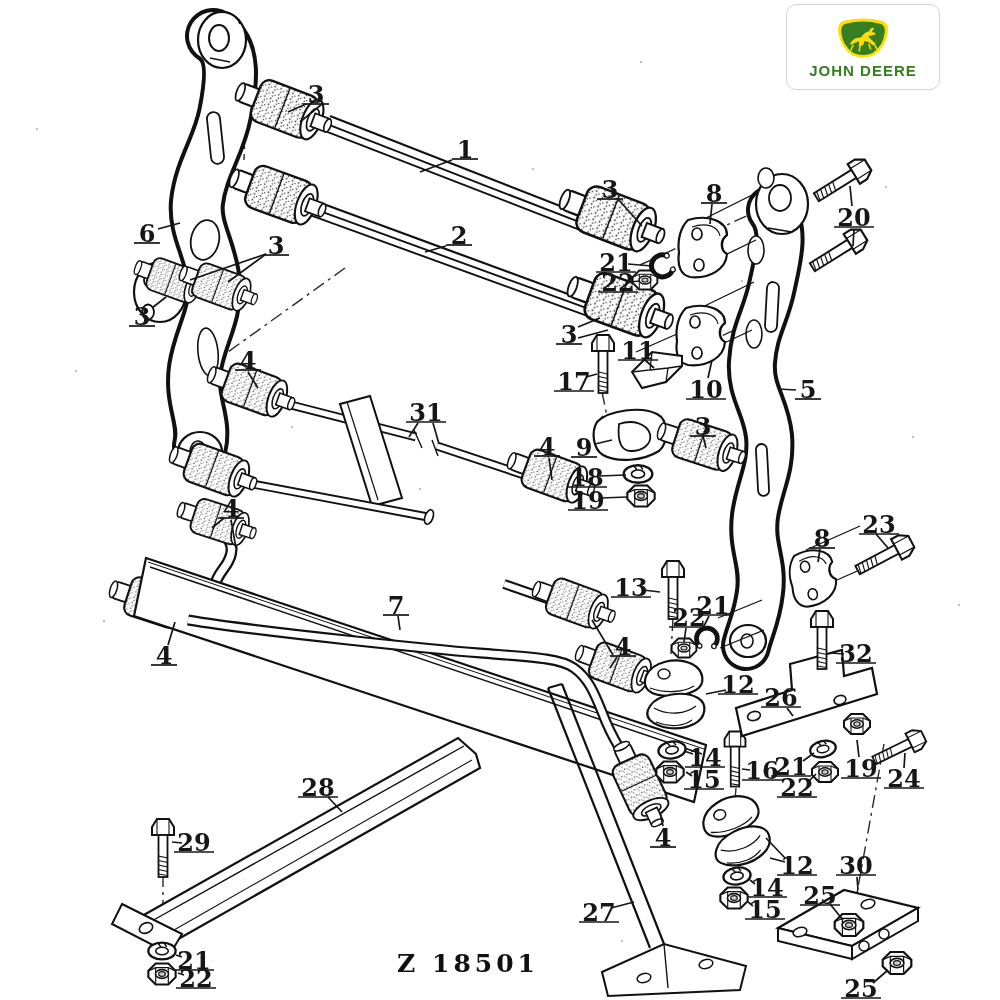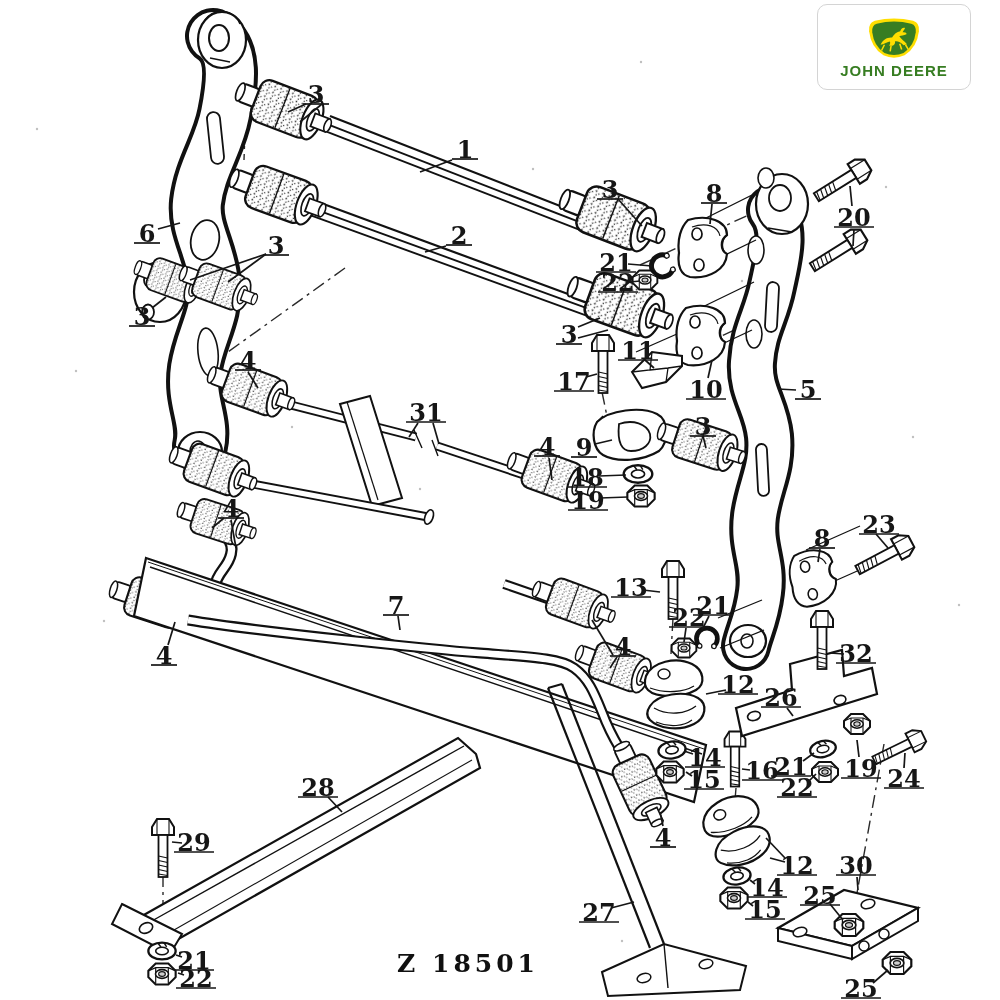--- a/index.html
+++ b/index.html
@@ -5,21 +5,21 @@
   html,body{margin:0;padding:0;background:#fff;}
   .stage{position:relative;width:1000px;height:1000px;background:#ffffff;overflow:hidden;
          font-family:"Liberation Sans",sans-serif;}
   svg.d{position:absolute;left:0;top:0;width:1000px;height:1000px;}
   .cn{font-family:"DejaVu Serif",serif;font-weight:bold;font-size:24px;fill:#161616;}
   .ld{stroke:#161616;stroke-width:1.7;}
   .dd{stroke:#2a2a2a;stroke-width:1.4;fill:none;stroke-dasharray:13 5 3 5;}
   .dn{font-family:"DejaVu Serif",serif;font-weight:bold;font-size:25px;fill:#101010;letter-spacing:4px;}
   .logo-card{position:absolute;left:786px;top:4px;width:152px;height:84px;background:#fff;
              border:1px solid #d4d4d4;border-radius:10px;display:flex;flex-direction:column;
-             align-items:center;justify-content:center;gap:1px;margin-left:31px;}
+             align-items:center;justify-content:center;gap:1px;}
   .logo-text{font-weight:bold;font-size:15px;letter-spacing:1px;color:#377D22;line-height:1;}
 </style>
 </head>
 <body>
 
 <div class="stage">
 
 <svg class="d" viewBox="0 0 1000 1000">
   <defs>
     <pattern id="stip" patternUnits="userSpaceOnUse" width="6" height="6">

